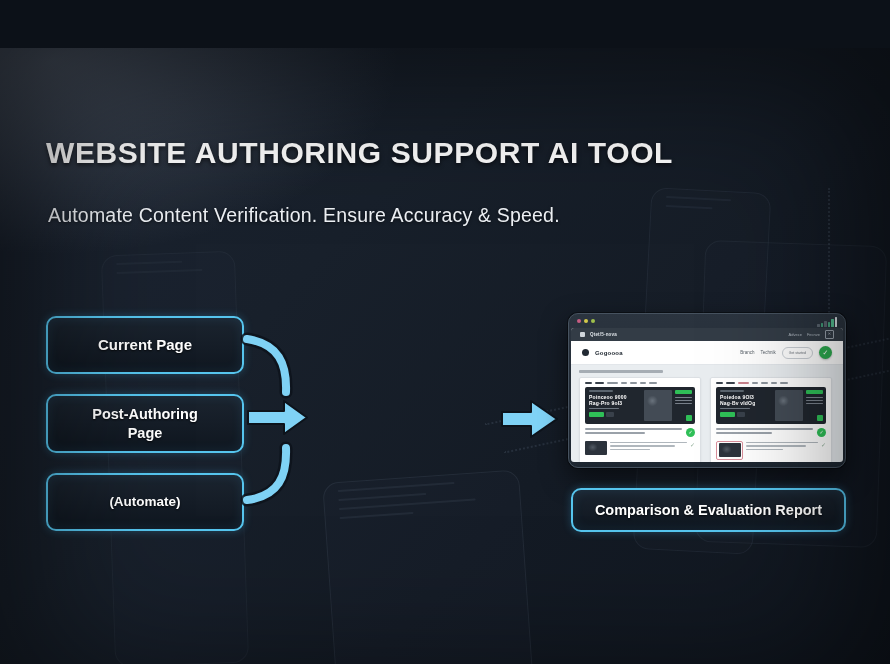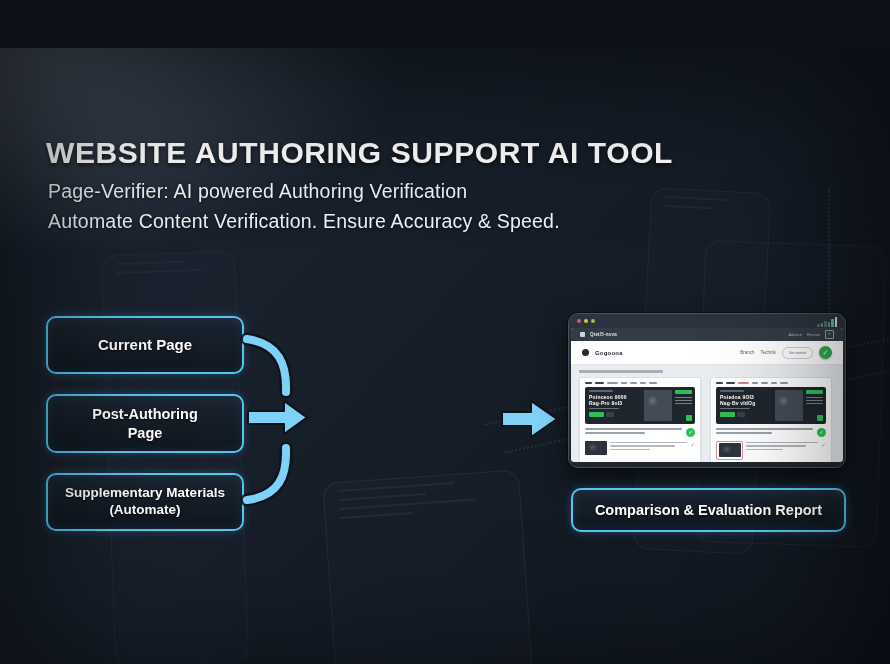--- a/index.html
+++ b/index.html
@@ -115,32 +115,30 @@
   <div class="ghost" style="left:108px;top:205px;width:132px;height:410px;transform:rotate(-2deg);opacity:.6;">
     <div class="gl" style="width:50%;"></div>
     <div class="gl" style="width:65%;"></div>
   </div>
   <div class="ghost" style="left:700px;top:195px;width:180px;height:300px;transform:rotate(2deg);opacity:.7;"></div>
   <div class="dotline" style="left:480px;top:332px;width:420px;transform:rotate(-12deg);"></div>
   <div class="dotline" style="left:500px;top:362px;width:400px;transform:rotate(-12deg);"></div>
   <div class="dotv" style="left:828px;top:140px;height:265px;"></div>
 
   <h1 class="title">WEBSITE AUTHORING SUPPORT AI TOOL</h1>
-  <div class="sub" style="top:132px;">Page-Verifier: AI powered Authoring Verification</div>
-  <div class="sub" style="top:162px;">Automate Content Verification. Ensure Accuracy &amp; Speed.</div>
+  <div class="sub" style="top:156px;">Automate Content Verification. Ensure Accuracy &amp; Speed.</div>
 
   <div class="node" style="left:46px;top:346px;width:194px;height:55px;font-size:14.5px;">
     <span>Post-Authoring</span>
     <span>Page</span>
   </div>
   <div class="node" style="left:46px;top:268px;width:194px;height:54px;font-size:15px;">
     <span>Current Page</span>
   </div>
   <div class="node" style="left:46px;top:425px;width:194px;height:54px;font-size:13.5px;">
-    <span>Supplementary Materials</span>
     <span>(Automate)</span>
   </div>
 
   <svg width="890" height="664" style="position:absolute;left:0;top:0;pointer-events:none;z-index:2;">
     <path d="M247 291 C 279 296 287 316 286 344" fill="none" stroke="#0d131b" stroke-width="13" stroke-linecap="round" opacity="0.85"></path>
     <path d="M247 291 C 279 296 287 316 286 344" fill="none" stroke="#7fd2f5" stroke-width="8" stroke-linecap="round"></path>
     <path d="M247 452 C 279 448 287 428 286 400" fill="none" stroke="#0d131b" stroke-width="13" stroke-linecap="round" opacity="0.85"></path>
     <path d="M247 452 C 279 448 287 428 286 400" fill="none" stroke="#7fd2f5" stroke-width="8" stroke-linecap="round"></path>
     <polygon points="248,363 284,363 284,353 307,369.5 284,386 284,376 248,376" fill="#7fd2f5" stroke="#0d131b" stroke-width="2" stroke-linejoin="round"></polygon>
     <polygon points="502,364 531,364 531,353 557,371 531,389 531,378 502,378" fill="#7fd2f5" stroke="#0d131b" stroke-width="2" stroke-linejoin="round"></polygon>

